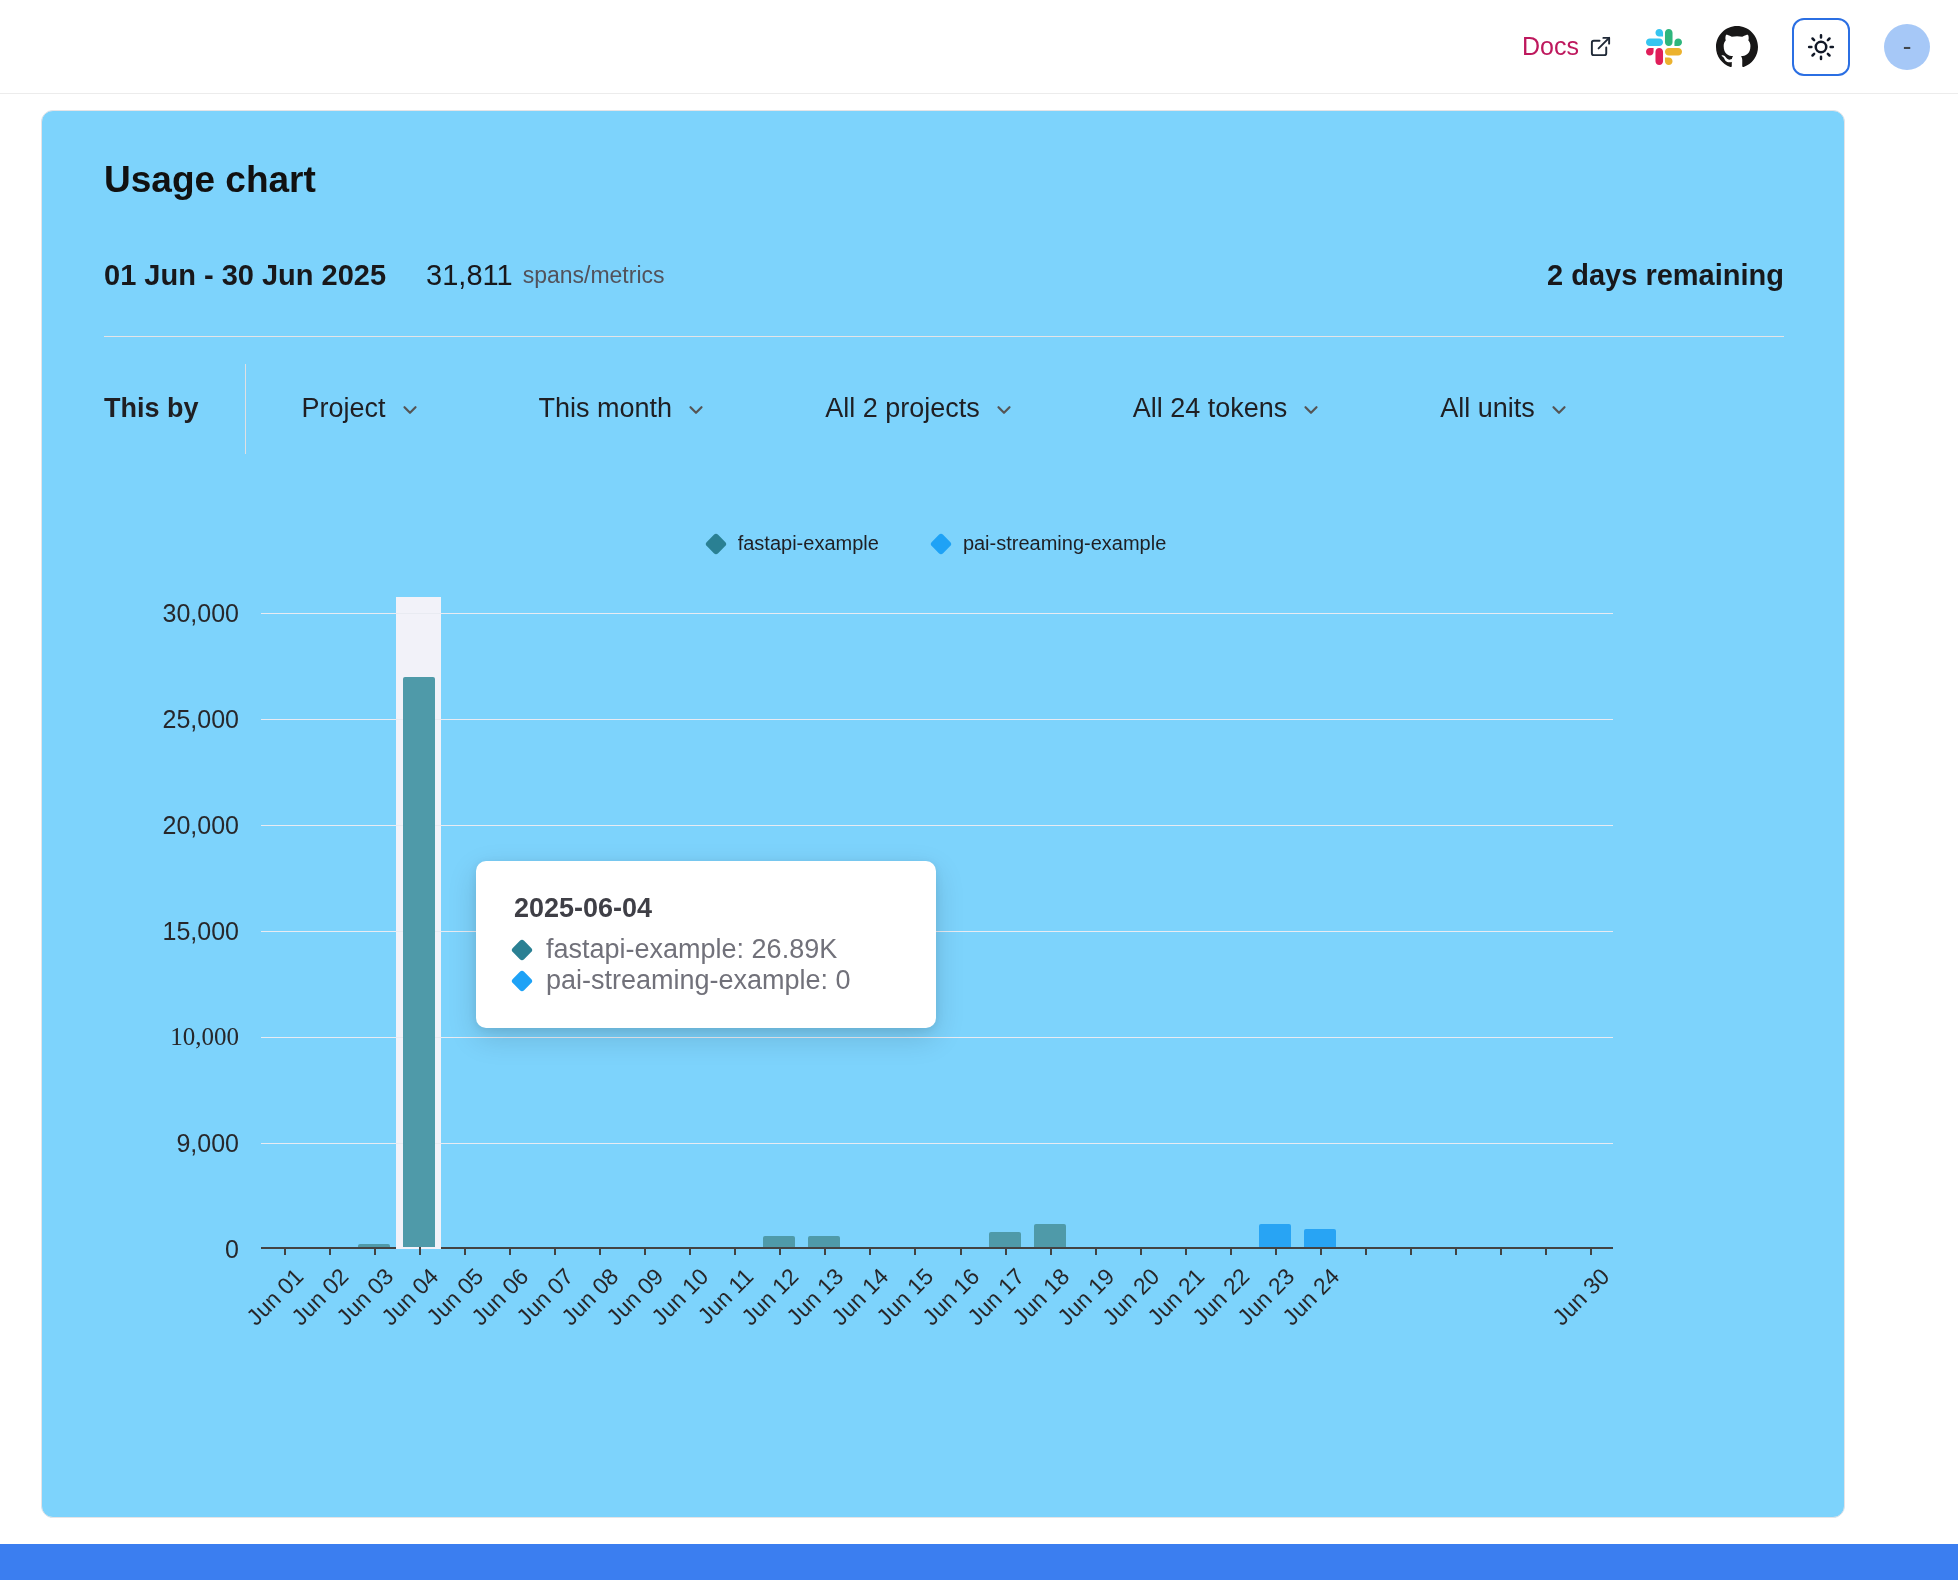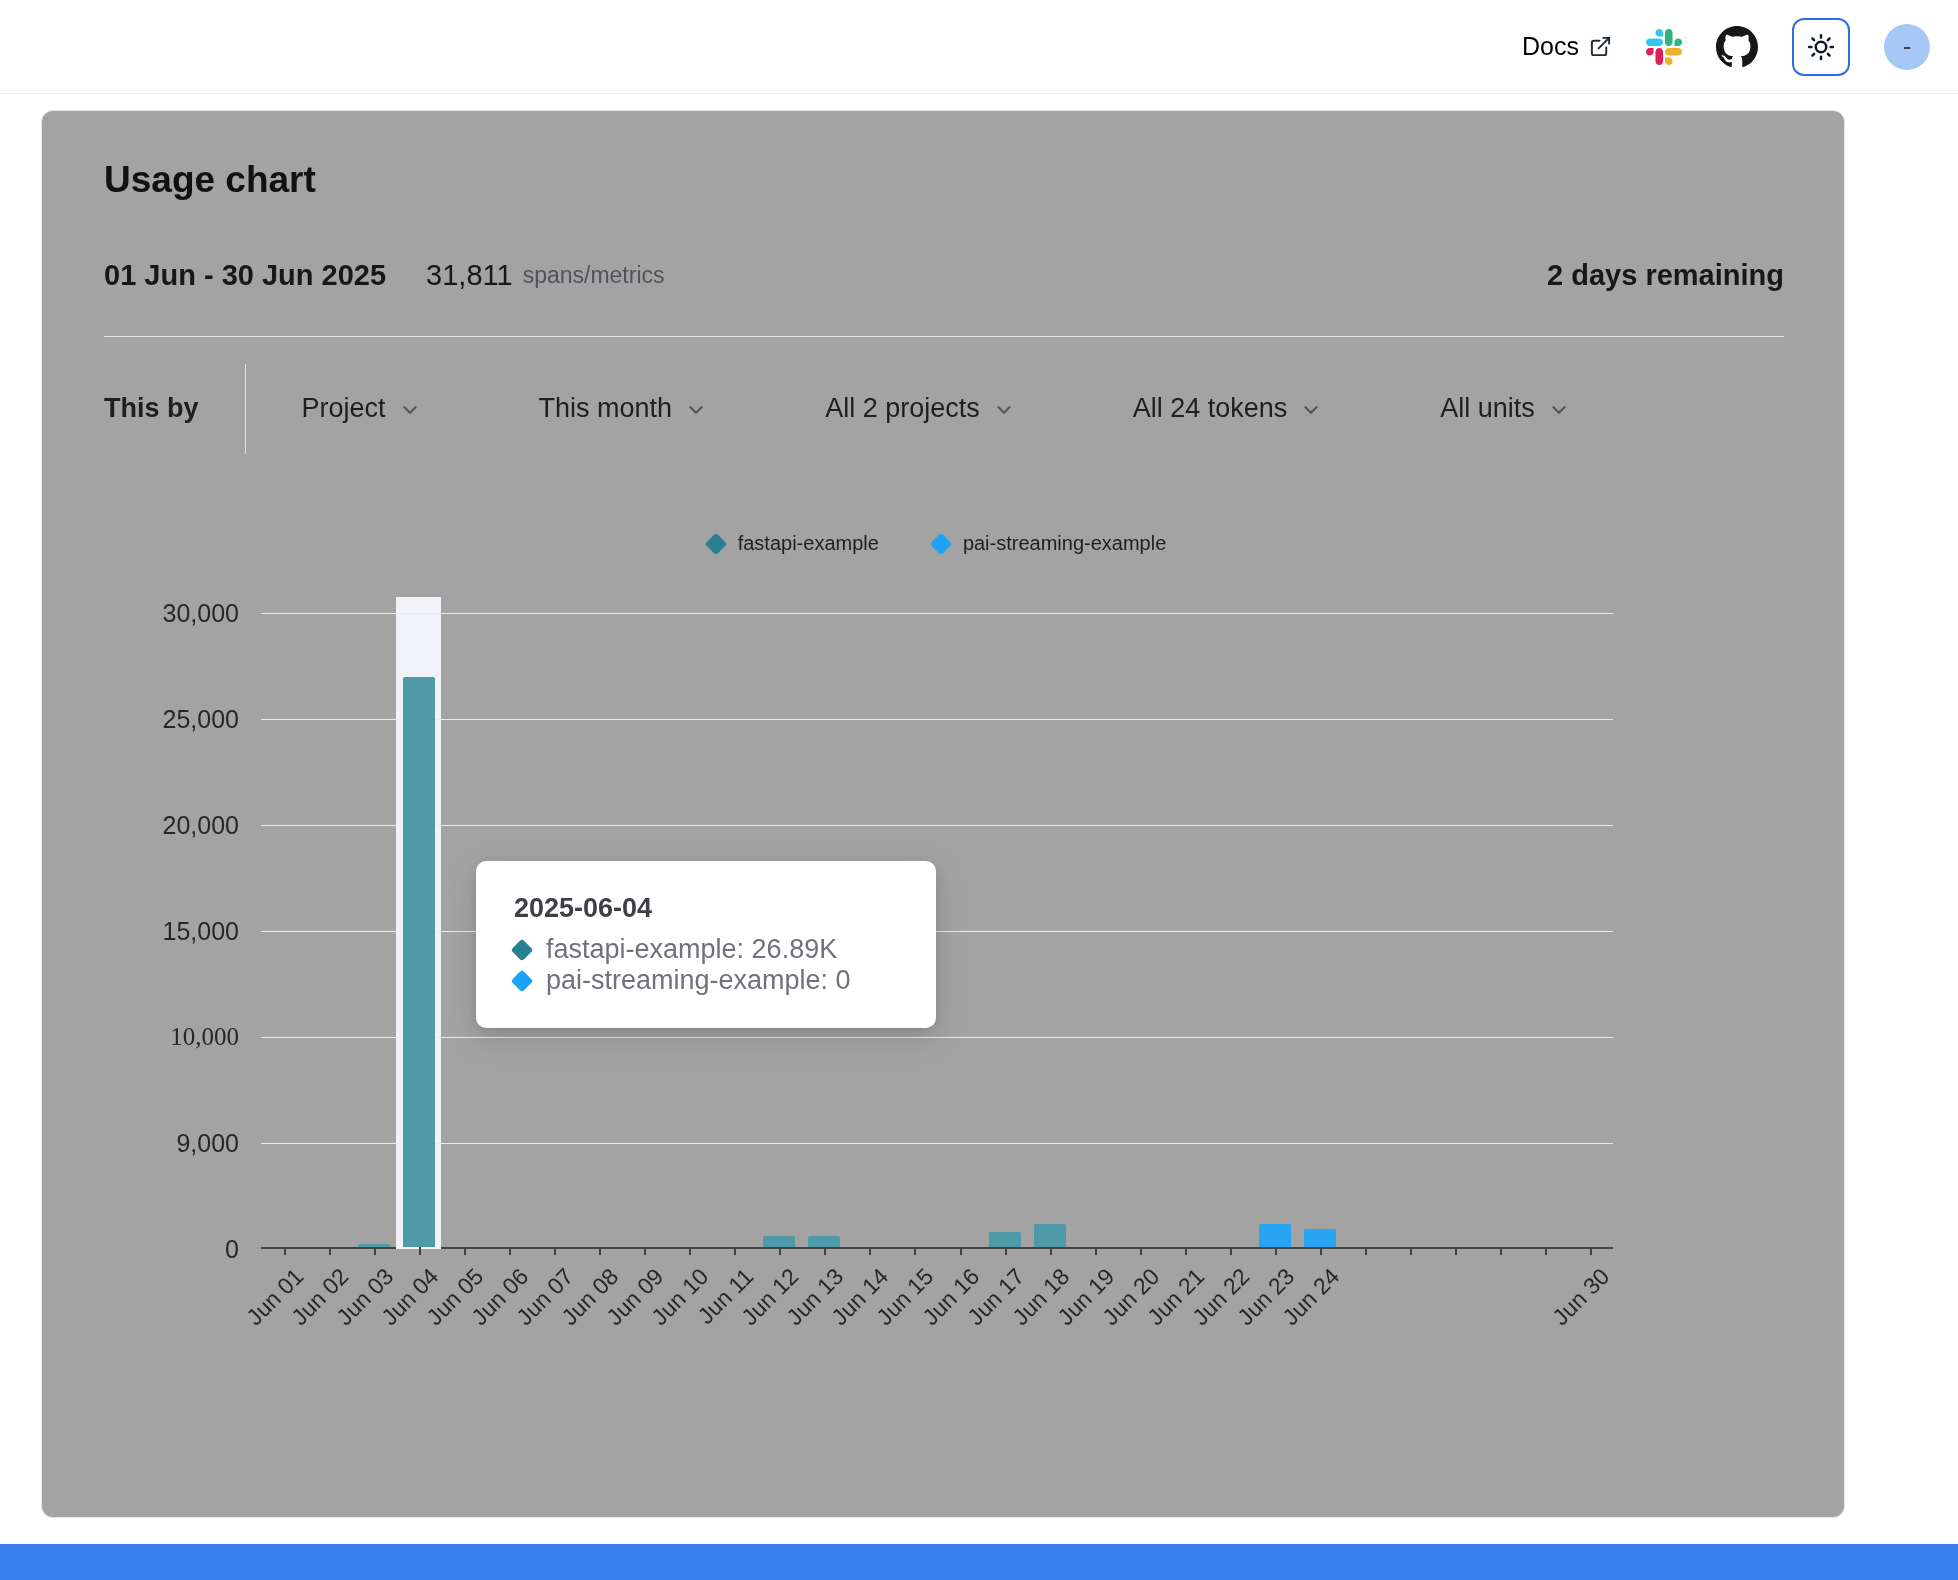--- a/index.html
+++ b/index.html
@@ -15,42 +15,42 @@
   header {
     height: 94px;
     display: flex;
     align-items: center;
     justify-content: flex-end;
     gap: 34px;
     padding: 0 28px;
     border-bottom: 1px solid #ececec;
     background: #fff;
   }
-  .docs-link { display: flex; align-items: center; gap: 10px; font-size: 25px; color: #000000; cursor: pointer; text-decoration: none; }
+  .docs-link { display: flex; align-items: center; gap: 10px; font-size: 25px; color: #be185d; cursor: pointer; text-decoration: none; }
   .icon-btn { display: flex; align-items: center; justify-content: center; cursor: pointer; background: none; border: none; }
   .theme-btn {
     width: 58px; height: 58px;
     border: 2px solid #2b6fe3; border-radius: 12px;
     background: #fff; display: flex; align-items: center; justify-content: center; cursor: pointer;
   }
   .avatar {
     width: 46px; height: 46px; border-radius: 50%;
     background: #a6c8f7; color: #41464b;
     display: flex; align-items: center; justify-content: center;
     font-size: 26px; cursor: pointer; user-select: none;
   }
   
   .card {
     width: 1804px;
     min-height: 1408px;
     margin: 16px 0 0 41px;
     border: 1px solid #e4e4e7;
     border-radius: 12px;
     padding: 48px 60px 80px 62px;
-    background: #a3a3a3;
+    background: #7dd3fc;
   }
   .card h1 { font-size: 37px; font-weight: 700; color: #111; }
   .stats-row { display: flex; align-items: center; margin-top: 58px; }
   .date-range { font-size: 29px; font-weight: 700; }
   .total-value { font-size: 29px; margin-left: 40px; }
   .total-unit { font-size: 23px; color: #52525b; margin-left: 10px; }
   .remaining { margin-left: auto; font-size: 29px; font-weight: 700; }
   .card hr { border: none; border-top: 1px solid #e4e4e7; margin-top: 44px; }
   
   .filters { display: flex; align-items: center; margin-top: 26px; font-size: 27px; color: #1f1f23; }

